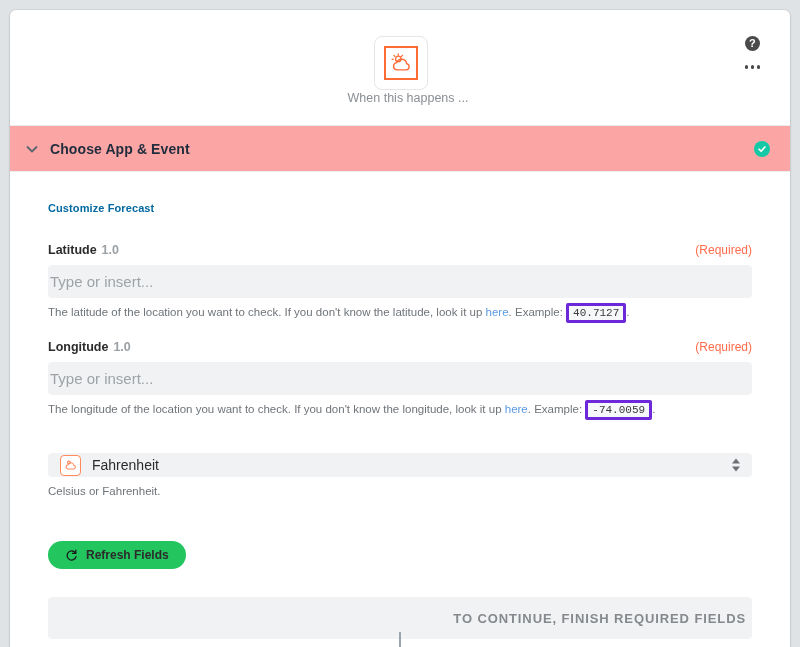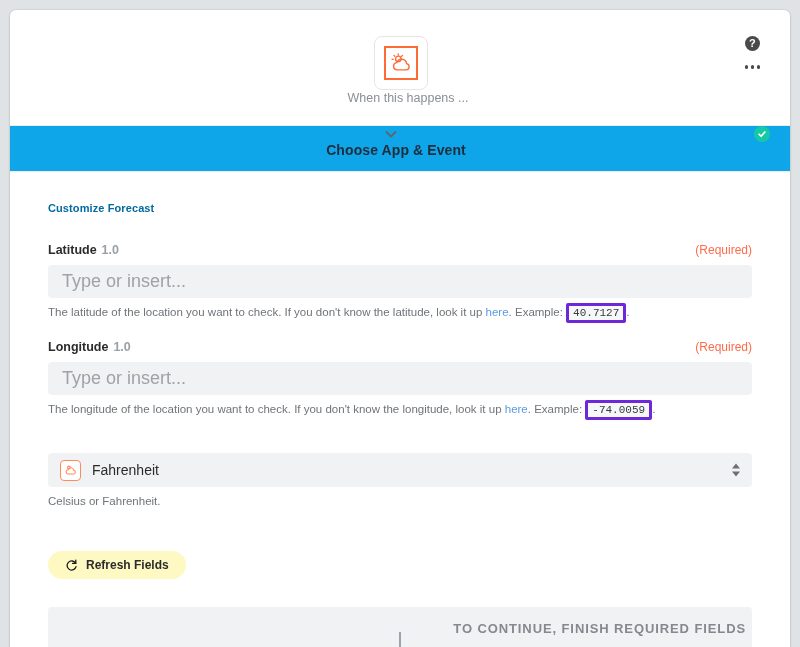--- a/index.html
+++ b/index.html
@@ -115,22 +115,21 @@
 
   
   .section-bar {
     border-top: 1px solid #ededed;
     border-bottom: 1px solid #ededed;
     height: 45px;
     display: flex;
     align-items: center;
     padding: 0 22px 0 14px;
     position: relative;
-    background: #0ea5e9;
-    flex-direction: column;
+    background: #fca5a5;
   }
   .chevron {
     width: 16px;
     height: 16px;
     flex: 0 0 auto;
     margin-right: 10px;
   }
   .section-title {
     font-size: 14px;
     font-weight: bold;
@@ -185,24 +184,24 @@
   .required-tag {
     font-size: 12px;
     color: #ff6b4a;
   }
   .text-input {
     width: 100%;
     height: 33px;
     background: #f1f2f3;
     border: none;
     border-radius: 4px;
-    padding: 0 14px;
+    padding: 0 2px;
     box-sizing: border-box;
     font-family: "Liberation Sans", sans-serif;
-    font-size: 18px;
+    font-size: 15px;
     color: #7f1d1d;
     outline: none;
   }
   .text-input::placeholder {
     color: #9ea3a8;
   }
   .help-text {
     font-size: 11.5px;
     color: #6f7479;
     margin-top: 7px;
@@ -219,21 +218,21 @@
     border: 3px solid #6d28d9;
     border-radius: 2px;
     padding: 1px 4px;
     color: #3b3b3b;
   }
 
   
   .select-wrap {
     position: relative;
     width: 100%;
-    height: 34px;
+    height: 24px;
     background: #f1f2f3;
     border-radius: 4px;
     display: flex;
     align-items: center;
     padding: 0 12px;
     box-sizing: border-box;
     cursor: pointer;
     margin-top: 35px;
   }
   .select-icon {
@@ -271,21 +270,21 @@
   .stepper .up { border-bottom: 5px solid #6b7075; }
   .stepper .down { border-top: 5px solid #6b7075; }
 
   
   .refresh-btn {
     margin-top: 26px;
     height: 28px;
     display: inline-flex;
     align-items: center;
     gap: 8px;
-    background: #fef9c3;
+    background: #22c55e;
     border: none;
     border-radius: 14px;
     padding: 0 17px;
     font-family: "Liberation Sans", sans-serif;
     font-size: 12px;
     font-weight: bold;
     color: #2b2b2b;
     cursor: pointer;
   }
 

